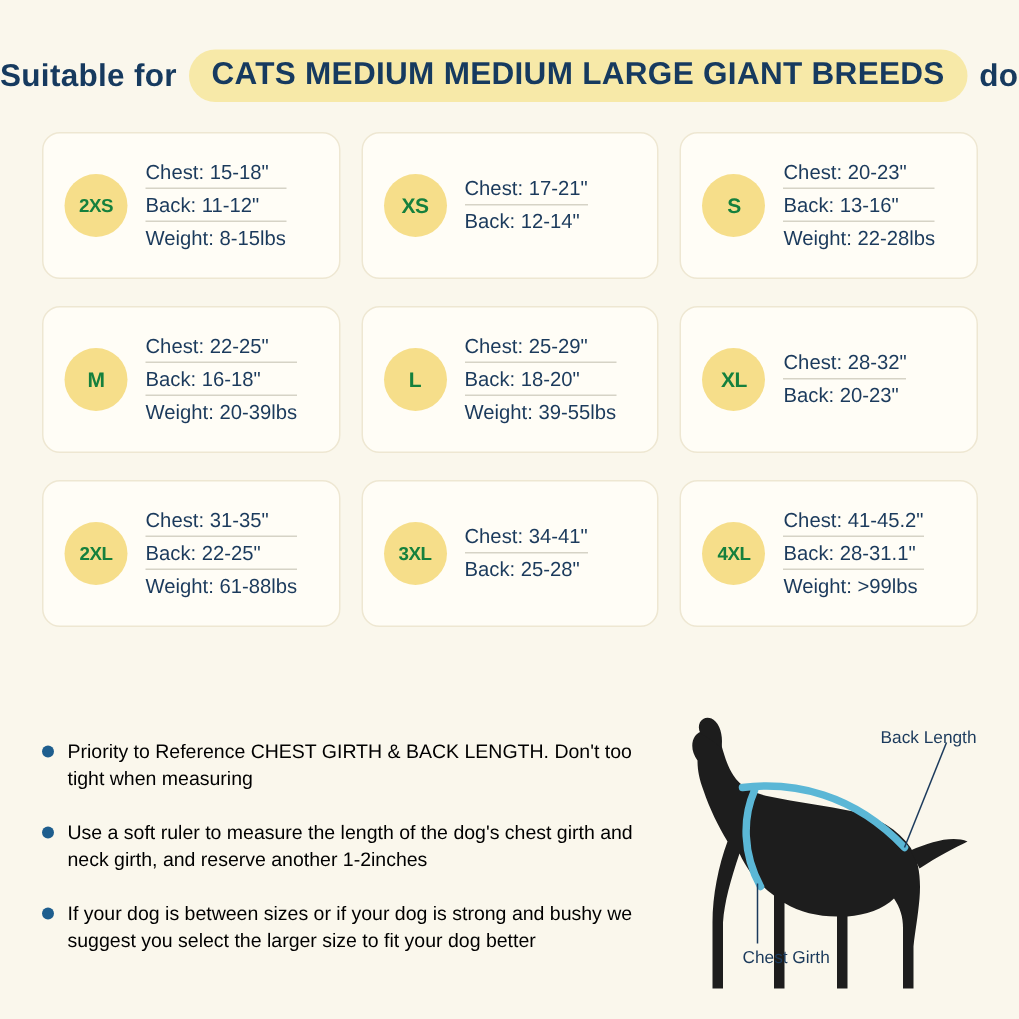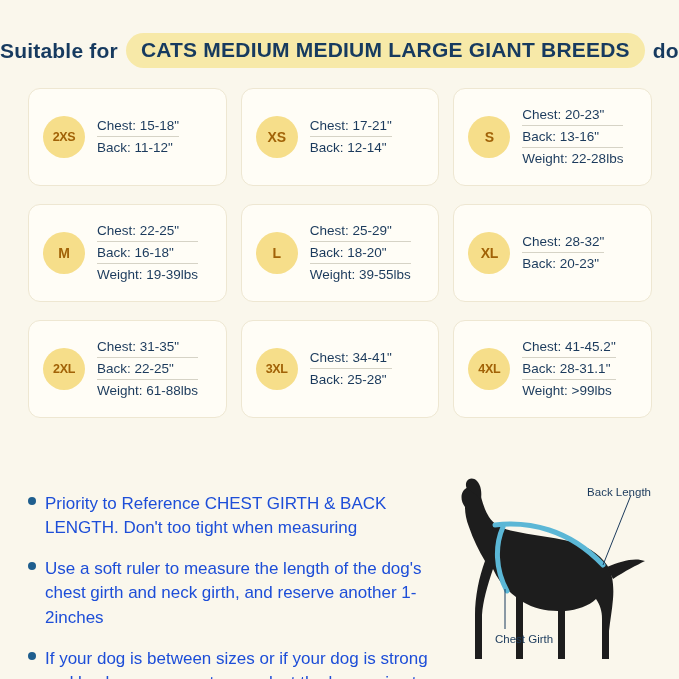--- a/index.html
+++ b/index.html
@@ -58,21 +58,21 @@
     display: flex;
     align-items: center;
     padding: 0 12px 0 14px;
     gap: 12px;
   }
   .badge {
     flex: 0 0 auto;
     width: 42px; height: 42px;
     border-radius: 50%;
     background: #f6de8a;
-    color: #a16207;
+    color: #15803d;
     font-weight: bold;
     font-size: 14px;
     display: flex;
     align-items: center;
     justify-content: center;
     letter-spacing: -.3px;
   }
   .badge.small-text { font-size: 12.5px; }
   .specs {
     display: flex;
@@ -102,23 +102,23 @@
     margin-bottom: 17px;
   }
   .dot {
     flex: 0 0 auto;
     width: 8px; height: 8px;
     margin-top: 5px;
     border-radius: 50%;
     background: #1e5e8e;
   }
   .note-text {
-    font-size: 17px;
+    font-size: 13px;
     line-height: 1.42;
-    color: #1d4ed8;
+    color: #000000;
   }
 
   
   .dog-area {
     position: absolute;
     right: 10px;
     bottom: 0;
     width: 270px;
     height: 210px;
   }
@@ -143,20 +143,21 @@
     <span>dogs</span>
   </div>
 
   <div class="grid">
 
     <div class="card">
       <div class="badge small-text">2XS</div>
       <div class="specs">
         <div class="line">Chest: 15-18"</div>
         <div class="line">Back: 11-12"</div>
+        <div class="line">Weight: 8-15lbs</div>
       </div>
     </div>
 
     <div class="card">
       <div class="badge">XS</div>
       <div class="specs">
         <div class="line">Chest: 17-21"</div>
         <div class="line">Back: 12-14"</div>
       </div>
     </div>
@@ -168,21 +169,21 @@
         <div class="line">Back: 13-16"</div>
         <div class="line">Weight: 22-28lbs</div>
       </div>
     </div>
 
     <div class="card">
       <div class="badge">M</div>
       <div class="specs">
         <div class="line">Chest: 22-25"</div>
         <div class="line">Back: 16-18"</div>
-        <div class="line">Weight: 19-39lbs</div>
+        <div class="line">Weight: 20-39lbs</div>
       </div>
     </div>
 
     <div class="card">
       <div class="badge">L</div>
       <div class="specs">
         <div class="line">Chest: 25-29"</div>
         <div class="line">Back: 18-20"</div>
         <div class="line">Weight: 39-55lbs</div>
       </div>

